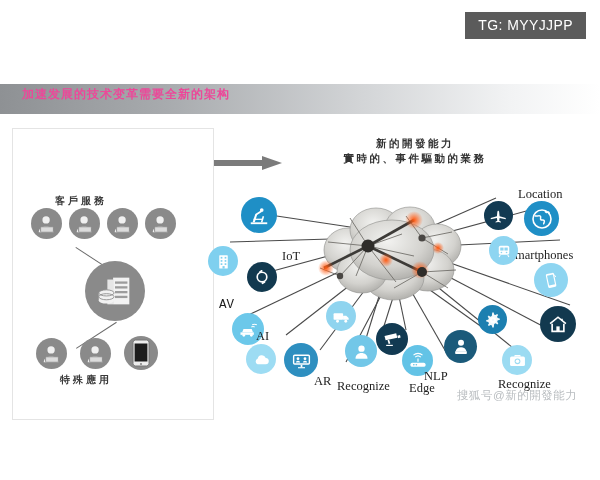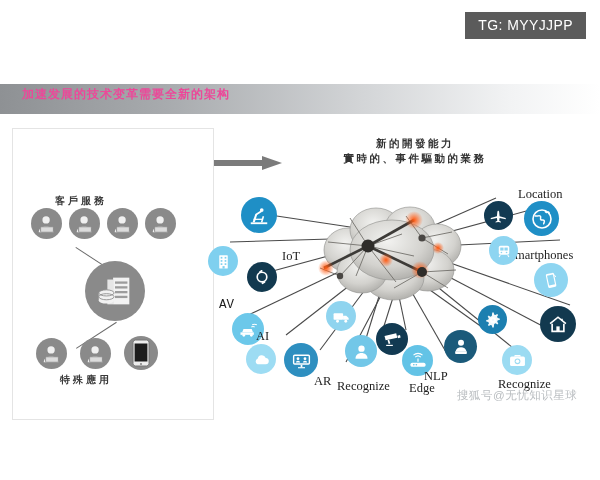--- a/index.html
+++ b/index.html
@@ -540,16 +540,16 @@
   </div>
 
   <div class="nlabel" style="left:518px; top:187px;">Location</div>
   <div class="node" style="left:524px; top:201px; width:35px; height:35px; background:#1f8fc6;">
     <svg width="24" height="24" viewBox="0 0 24 24">
         <circle cx="12" cy="12" r="9" fill="none" stroke="#ffffff" stroke-width="1.6"></circle>
         <path d="M4.6 8.6c2.6 1.4 4.2-.6 5.6.4 1.4 1-.4 2.6.6 3.6 1 1 2.6-.4 3.4 1 .8 1.4-1 2.4-.4 3.8M15.4 3.8c-.6 1.8 1.4 2 2.4 1.4 1-.6 1.6.6 1.2 1.8" fill="none" stroke="#ffffff" stroke-width="1.5"></path>
       </svg>
   </div>
 
-  <div class="watermark">搜狐号@无忧知识星球</div>
+  <div class="watermark">搜狐号@新的開發能力</div>
 
 
 </div>
 
 </body></html>

